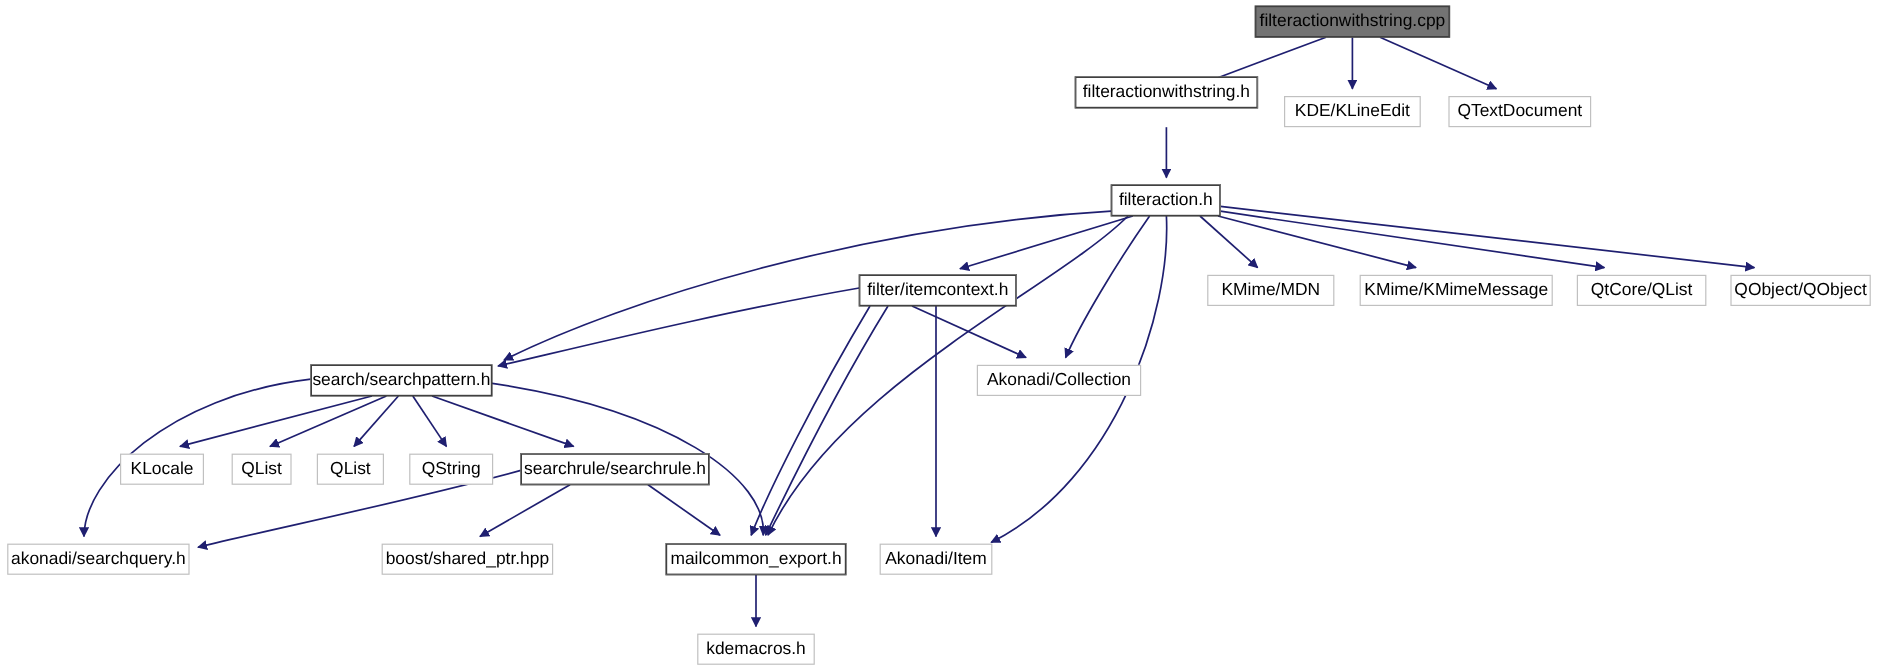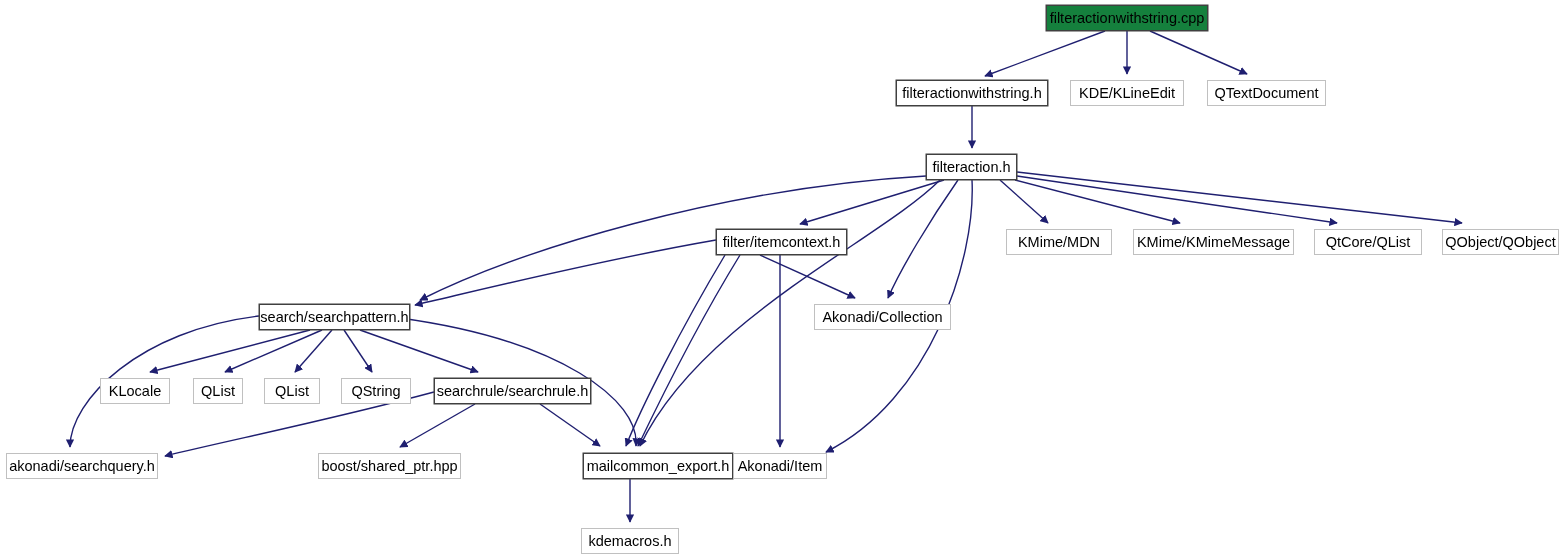--- a/index.html
+++ b/index.html
@@ -36,21 +36,21 @@
     background: #ffffff;
     border: 1px solid #c0c0c0;
     line-height: 1;
     letter-spacing: 0px;
   }
   .node.strong {
     border: 1px solid #404040;
     box-shadow: 0 0 0 0.5px #404040;
   }
   .node.root {
-    background: #15803d;
+    background: #737373;
     border: 1px solid #404040;
     box-shadow: 0 0 0 0.5px #404040;
   }
   .node-label {
     display: block;
     pointer-events: none;
   }
 </style>
 </head>
 <body>
@@ -93,21 +93,21 @@
         <path d="M475,404 L400,447" marker-end="url(#arrow)" stroke="#1f1f70"></path>
         <path d="M540,404 L600,446" marker-end="url(#arrow)" stroke="#1f1f70"></path>
         <path d="M630,479 L630,522" marker-end="url(#arrow)" stroke="#1f1f70"></path>
       </g>
   </svg>
 
   <div id="nodes-group">
       <div class="node root" style="left: 1046px; top: 5px; width: 162px; height: 26px;">
         <span class="node-label">filteractionwithstring.cpp</span>
       </div>
-      <div class="node strong" style="left: 896px; top: 80px; width: 152px; height: 26px;">
+      <div class="node strong" style="left: 896px; top: 64px; width: 152px; height: 26px;">
         <span class="node-label">filteractionwithstring.h</span>
       </div>
       <div class="node" style="left: 1070px; top: 80px; width: 114px; height: 26px;">
         <span class="node-label">KDE/KLineEdit</span>
       </div>
       <div class="node" style="left: 1207px; top: 80px; width: 119px; height: 26px;">
         <span class="node-label">QTextDocument</span>
       </div>
       <div class="node strong" style="left: 926px; top: 154px; width: 91px; height: 26px;">
         <span class="node-label">filteraction.h</span>
@@ -147,21 +147,21 @@
       </div>
       <div class="node strong" style="left: 434px; top: 378px; width: 157px; height: 26px;">
         <span class="node-label">searchrule/searchrule.h</span>
       </div>
       <div class="node" style="left: 6px; top: 453px; width: 152px; height: 26px;">
         <span class="node-label">akonadi/searchquery.h</span>
       </div>
       <div class="node" style="left: 318px; top: 453px; width: 143px; height: 26px;">
         <span class="node-label">boost/shared_ptr.hpp</span>
       </div>
-      <div class="node strong" style="left: 555px; top: 453px; width: 150px; height: 26px; margin-left: 28px;">
+      <div class="node strong" style="left: 555px; top: 453px; width: 150px; height: 26px;">
         <span class="node-label">mailcommon_export.h</span>
       </div>
       <div class="node" style="left: 733px; top: 453px; width: 94px; height: 26px;">
         <span class="node-label">Akonadi/Item</span>
       </div>
       <div class="node" style="left: 581px; top: 528px; width: 98px; height: 26px;">
         <span class="node-label">kdemacros.h</span>
       </div>
     </div>
 

